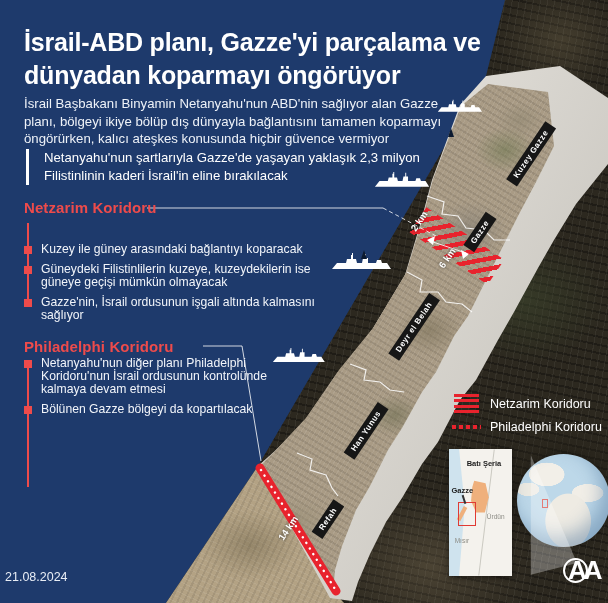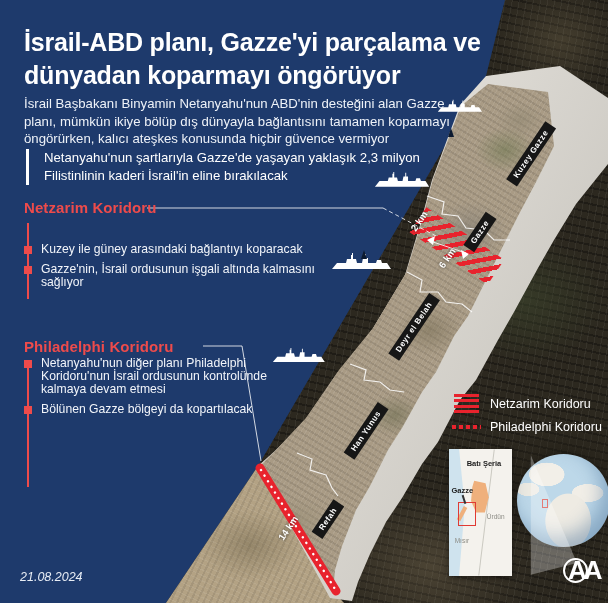--- a/index.html
+++ b/index.html
@@ -109,21 +109,21 @@
   #inset-wb{position:absolute;inset:0;background:#efb07c;
     clip-path:polygon(40% 25%,58% 27%,63% 38%,57% 50%,43% 50%,35% 41%,37% 30%);}
   #inset-gaza-sliver{position:absolute;left:17%;top:45%;width:6%;height:12%;background:#efb07c;transform:rotate(28deg);}
   #inset-rect{position:absolute;left:14%;top:41.5%;width:25%;height:17.5%;border:1.5px solid #e03a34;}
   .inset-lbl-b{position:absolute;color:#1c1c1c;font-size:7.5px;font-weight:700;white-space:nowrap;}
   .inset-lbl-g{position:absolute;color:#8d8d86;font-size:6.5px;font-weight:500;white-space:nowrap;}
   #inset-leader{position:absolute;left:22%;top:36%;width:1.5px;height:9px;background:#333;transform:rotate(-18deg);}
   #inset-border{position:absolute;left:58%;top:0;width:1px;height:100%;background:rgba(150,150,140,.45);transform:rotate(7deg);}
 
   
-  #date{left:20px;top:570px;font-size:12.5px;font-weight:500;color:#e8edf5;font-style:italic;}
+  #date{left:5px;top:570px;font-size:12.5px;font-weight:500;color:#e8edf5;}
   #aa-logo{position:absolute;left:563px;top:549px;width:42px;height:44px;z-index:7;}
   #aa-text{position:absolute;left:5px;top:6px;color:#fff;font-size:26px;font-weight:900;letter-spacing:-3px;}
   #aa-ring{position:absolute;left:0px;top:9px;width:21px;height:21px;border:2.5px solid #fff;border-radius:50%;}
 </style>
 </head>
 <body>
 
 <div id="canvas">
 
   <div class="layer" id="land-dark"></div>
@@ -176,27 +176,28 @@
   <div class="map-label" style="left:480px;top:232px;">Gazze</div>
   <div class="map-label" style="left:414px;top:327px;">Deyr el Belah</div>
   <div class="map-label" style="left:366px;top:431px;">Han Yunus</div>
   <div class="map-label" style="left:328px;top:519px;">Refah</div>
 
   <div class="dist" style="left:419px;top:221px;">2 km</div>
   <div class="dist" style="left:447px;top:258px;">6 km</div>
   <div class="dist" style="left:288px;top:528px;">14 km</div>
 
   <div class="txt" id="title">İsrail-ABD planı, Gazze'yi parçalama ve dünyadan koparmayı öngörüyor</div>
-  <div class="txt" id="intro">İsrail Başbakanı Binyamin Netanyahu'nun ABD'nin desteğini alan Gazze planı, mümkün ikiye bölüp dış dünyayla bağlantısını tamamen koparmayı öngörürken, kalıcı ateşkes konusunda hiçbir güvence vermiyor</div>
+  <div class="txt" id="intro">İsrail Başbakanı Binyamin Netanyahu'nun ABD'nin sağlıyor alan Gazze planı, bölgeyi ikiye bölüp dış dünyayla bağlantısını tamamen koparmayı öngörürken, kalıcı ateşkes konusunda hiçbir güvence vermiyor</div>
   <div class="txt" id="note">Netanyahu'nun şartlarıyla Gazze'de yaşayan yaklaşık 2,3 milyon Filistinlinin kaderi İsrail'in eline bırakılacak</div>
 
   <div class="sec-head" id="head1">Netzarim Koridoru</div>
   <div class="connector" id="conn1"></div>
   <ul class="blist" id="list1">
     <li><span>Kuzey ile güney arasındaki bağlantıyı koparacak</span></li>
+    <li><span>Güneydeki Filistinlilerin kuzeye, kuzeydekilerin ise güneye geçişi mümkün olmayacak</span></li>
     <li><span>Gazze'nin, İsrail ordusunun işgali altında kalmasını sağlıyor</span></li>
   </ul>
 
   <div class="sec-head" id="head2">Philadelphi Koridoru</div>
   <div class="connector" id="conn2"></div>
   <ul class="blist" id="list2">
     <li><span>Netanyahu'nun diğer planı Philadelphi Koridoru'nun İsrail ordusunun kontrolünde kalmaya devam etmesi</span></li>
     <li><span>Bölünen Gazze bölgeyi da kopartılacak</span></li>
   </ul>
 

